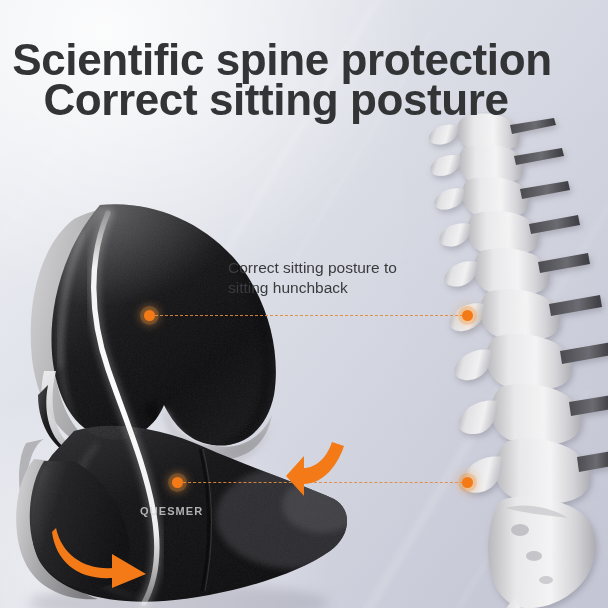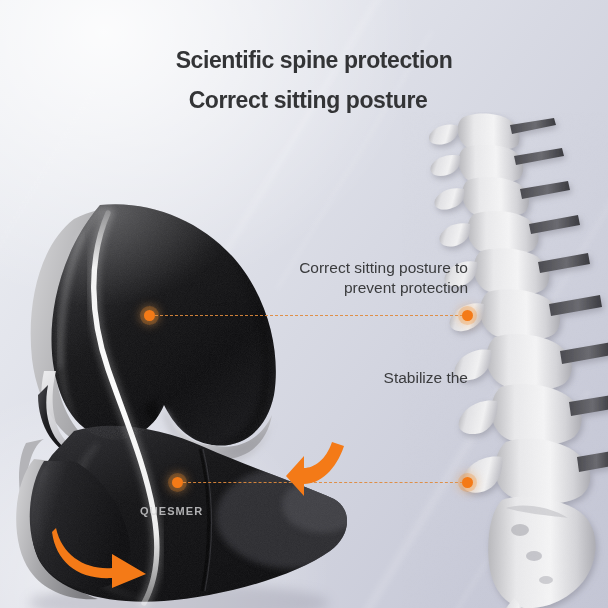--- a/index.html
+++ b/index.html
@@ -39,26 +39,25 @@
     background:radial-gradient(ellipse at 50% 50%,rgba(255,255,255,.55) 0%,rgba(255,255,255,0) 68%);
     pointer-events:none;
   }
 
   
   .headline{
     position:absolute;left:0;top:40px;width:564px;
     text-align:center;
     color:#333436;
     font-weight:bold;
-    font-size:23px;
+    font-size:44px;
     line-height:40px;
     letter-spacing:-0.4px;
     z-index:40;
     white-space:nowrap;
-    margin-left:32px;
   }
   .headline .l2{position:relative;left:-6px;}
 
   
   .spine-wrap{
     position:absolute;right:-4px;top:112px;
     width:210px;height:496px;
     z-index:12;
   }
   .spine-wrap svg{display:block;width:100%;height:100%;}
@@ -70,21 +69,20 @@
     z-index:20;
   }
   .cushion-wrap svg{display:block;width:100%;height:100%;}
 
   
   .anno{
     position:absolute;
     color:#3a3b3d;
     font-size:15.5px;
     line-height:20px;
-    text-align:right;
     z-index:45;
   }
   .anno-1{left:228px;top:258px;width:240px;}
   .anno-2{left:308px;top:368px;width:160px;}
 
   
   .conn{
     position:absolute;
     height:0;
     border-top:1.4px dashed #e08a3c;
@@ -407,20 +405,19 @@
     </svg>
   </div>
 
   <div class="headline">
     <div class="l1">Scientific spine protection</div>
     <div class="l2">Correct sitting posture</div>
   </div>
 
   <div class="anno anno-1">
     <div>Correct sitting posture to</div>
-    <div>prevent protection</div>
+    <div>sitting hunchback</div>
   </div>
 
   <div class="anno anno-2">
-    <div>Stabilize the</div>
   </div>
 
 </div>
 
 </body></html>

